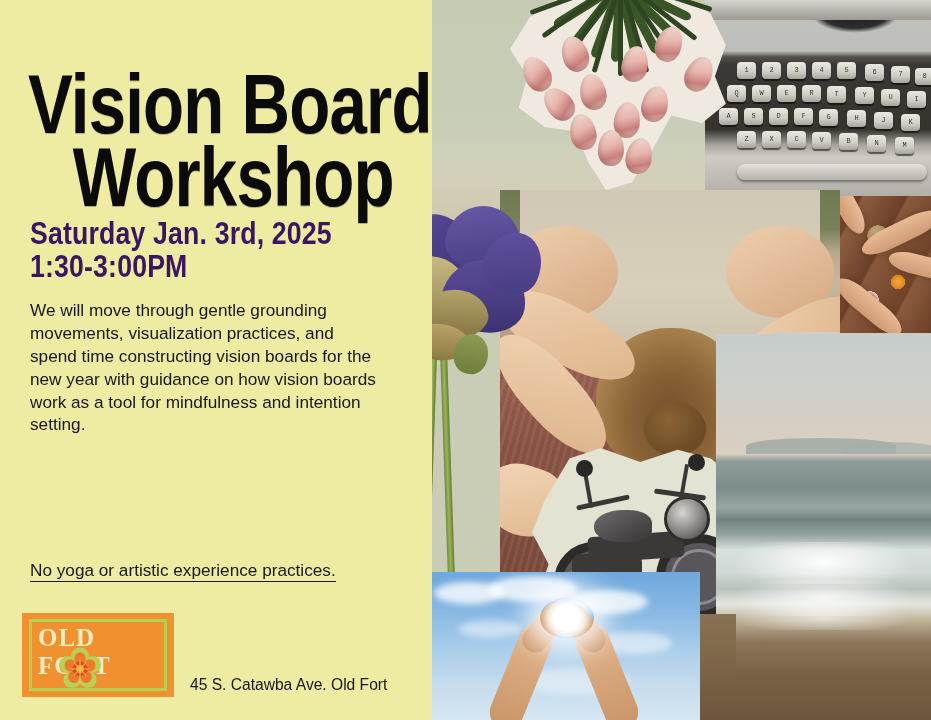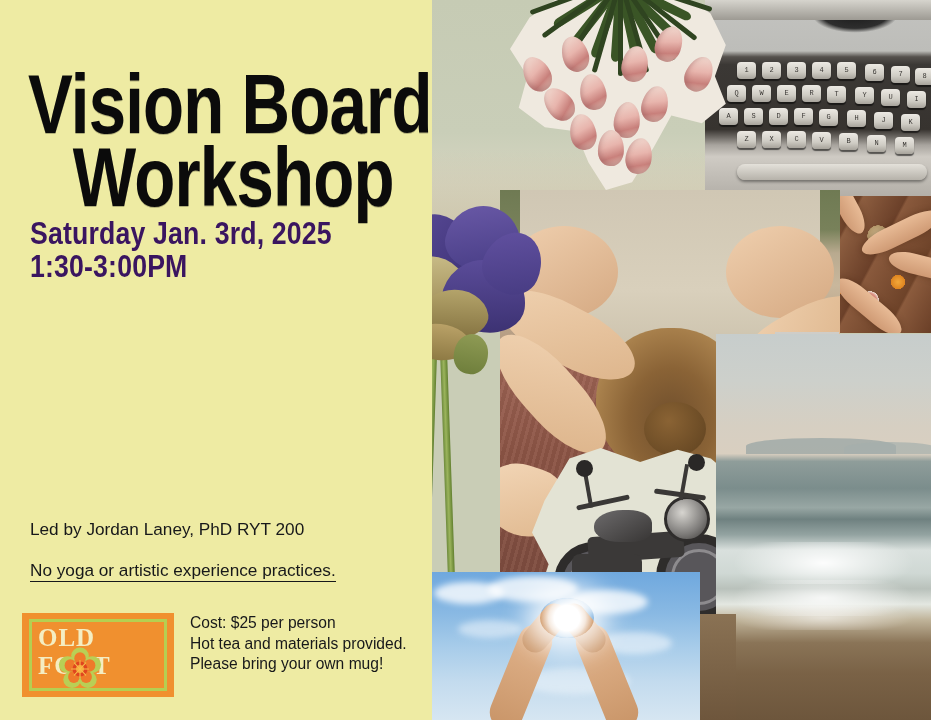--- a/index.html
+++ b/index.html
@@ -408,23 +408,23 @@
   </div>
 
   <div class="panel"></div>
 
   <h1 class="title"><span>Vision Board</span><span class="l2">Workshop</span></h1>
 
   <div class="datetime">Saturday Jan. 3rd, 2025
 1:30-3:00PM</div>
 
   <div class="body-copy">
+    <p>We will move through gentle grounding movements, visualization practices, and spend time constructing vision boards for the new year with guidance on how vision boards work as a tool for mindfulness and intention setting.</p>
   </div>
 
-  <div class="led-by">Led by Jordan Laney, PhD RYT 200</div>
 
   <div class="no-exp"><span>No yoga or artistic experience practices. </span></div>
 
   <div class="logo">
     <div class="logo-border"></div>
     <div class="logo-l1">OLD FORT</div>
     <svg class="logo-flower" viewBox="0 0 100 100">
       <g>
         <ellipse cx="50" cy="20" rx="20" ry="19" fill="#b9cf55"></ellipse>
         <ellipse cx="78" cy="40" rx="20" ry="19" fill="#b9cf55"></ellipse>
@@ -445,17 +445,15 @@
           <line x1="50" y1="50" x2="63" y2="64"></line>
           <line x1="50" y1="50" x2="50" y2="69"></line>
           <line x1="50" y1="50" x2="37" y2="64"></line>
           <line x1="50" y1="50" x2="31" y2="50"></line>
           <line x1="50" y1="50" x2="37" y2="36"></line>
         </g>
       </g>
     </svg>
   </div>
 
-  <div class="cost">Cost: $25 per person
-Hot tea and materials provided.
-Please bring your own mug!</div>
+  <div class="address">45 S. Catawba Ave. Old Fort</div>
 
 </div>
 
 </body></html>

